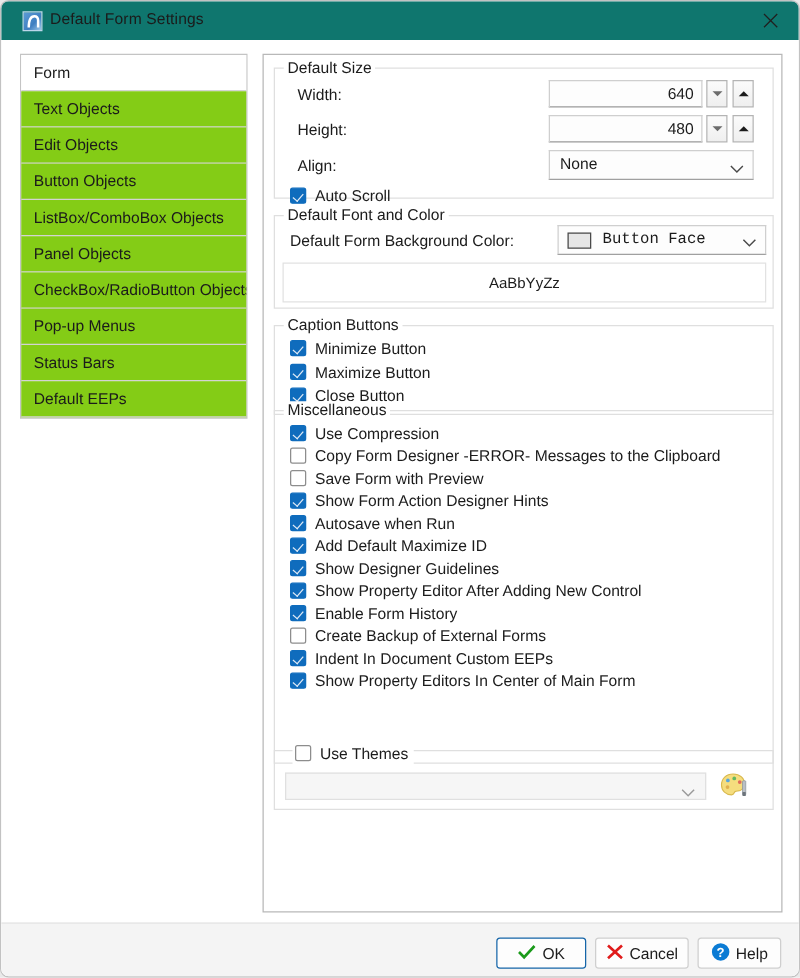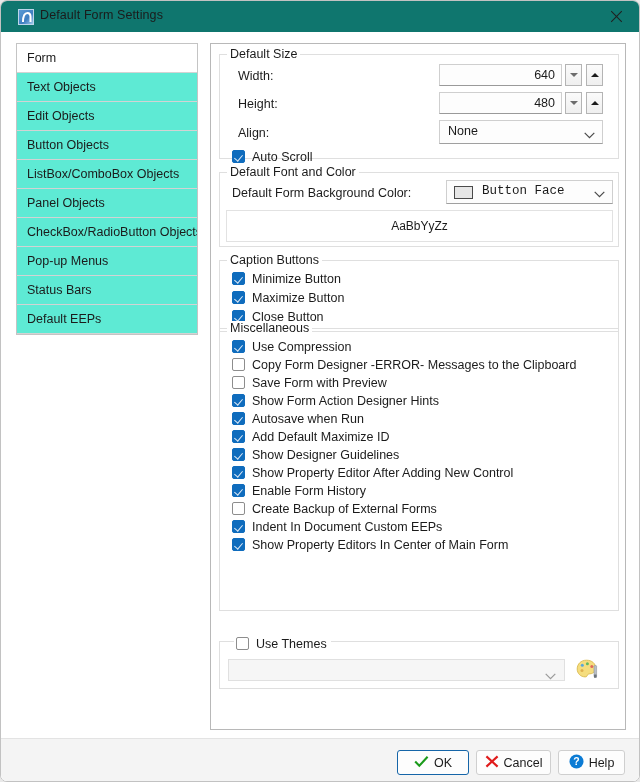--- a/index.html
+++ b/index.html
@@ -76,21 +76,21 @@
     background: #ffffff;
     border: 1px solid #c4c4c4;
     box-sizing: border-box;
   }
   .side-item {
     height: 29px;
     line-height: 29px;
     padding-left: 10px;
     font-size: 12.5px;
     color: #1b1b1b;
-    background: #5eead4;
+    background: #84cc16;
     border-bottom: 1px solid #d3d3d3;
     box-sizing: border-box;
     white-space: nowrap;
     cursor: default;
     overflow: hidden;
   }
   .side-item.selected { background: #ffffff; }
   .side-item:last-child { border-bottom: 1px solid #d3d3d3; }
 
   
@@ -465,21 +465,21 @@
         <div class="chk on" style="left:12px; top:188px;">
           <span class="box"></span>
           <span class="cl">Indent In Document Custom EEPs</span>
         </div>
         <div class="chk on" style="left:12px; top:206px;">
           <span class="box"></span>
           <span class="cl">Show Property Editors In Center of Main Form</span>
         </div>
       </div>
 
-      <div class="group" style="left:8px; top:597px; width:400px; height:48px;">
+      <div class="group" style="left:8px; top:556px; width:400px; height:48px;">
         <div class="group-title" style="left:14px; padding:0 4px 0 2px;">
           <span class="chk" style="position:relative; left:0; top:0; display:inline-flex; vertical-align:-3px;">
             <span class="box"></span>
             <span class="cl">Use Themes</span>
           </span>
         </div>
 
         <div id="theme-combo" style="left:8px; top:17px; width:337px;">
           <span class="tchev">
             <svg width="11" height="7" viewBox="0 0 11 7">

